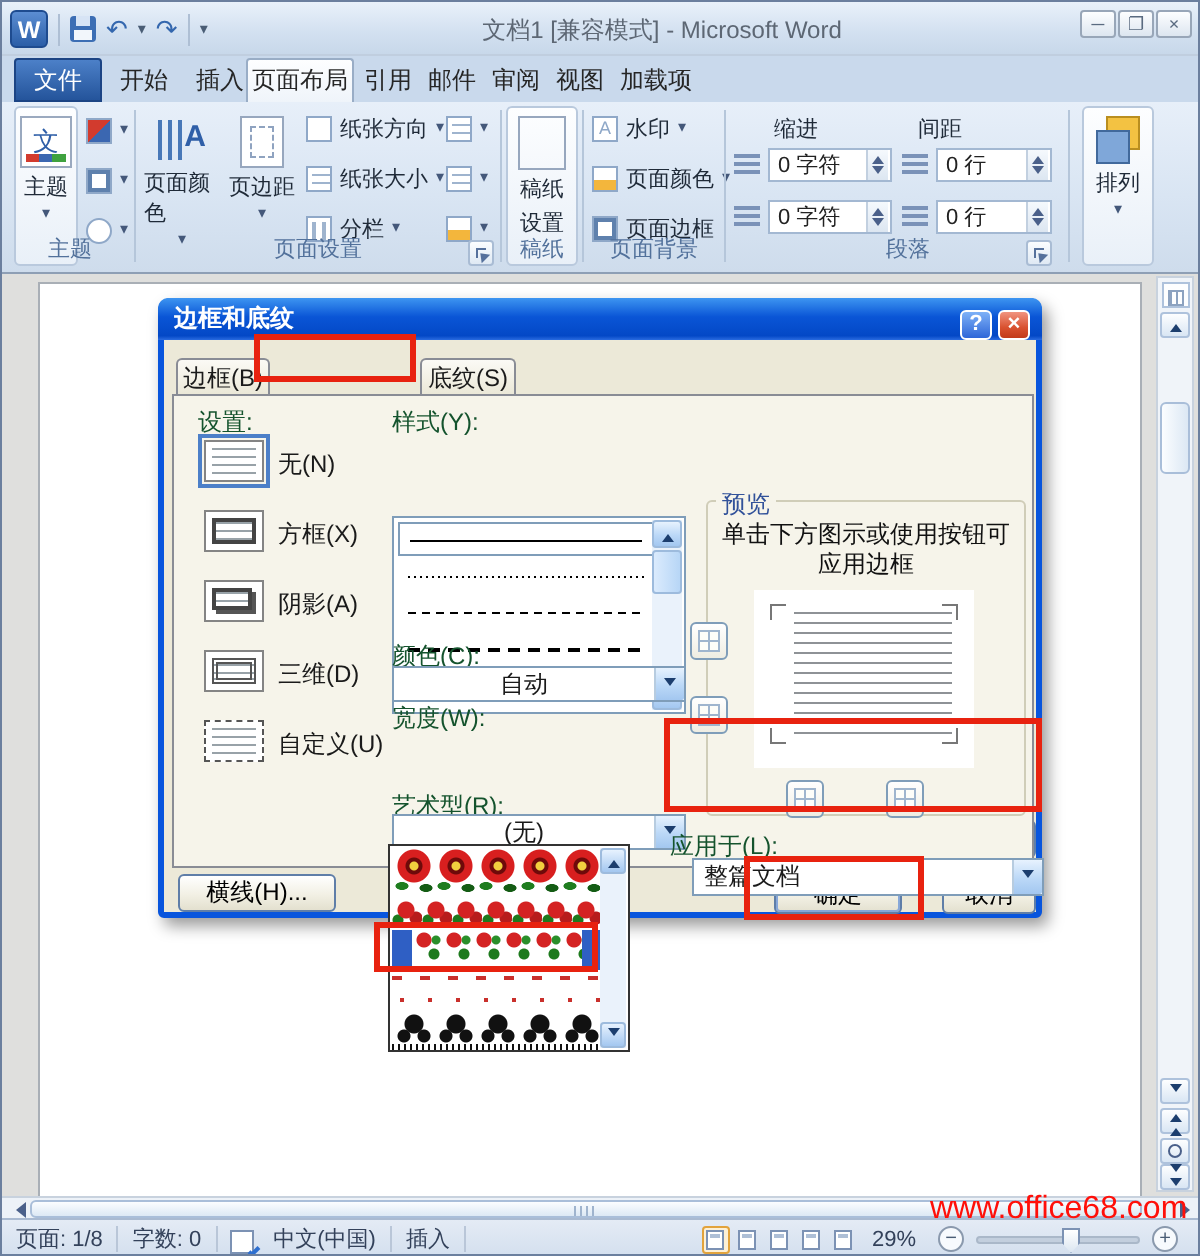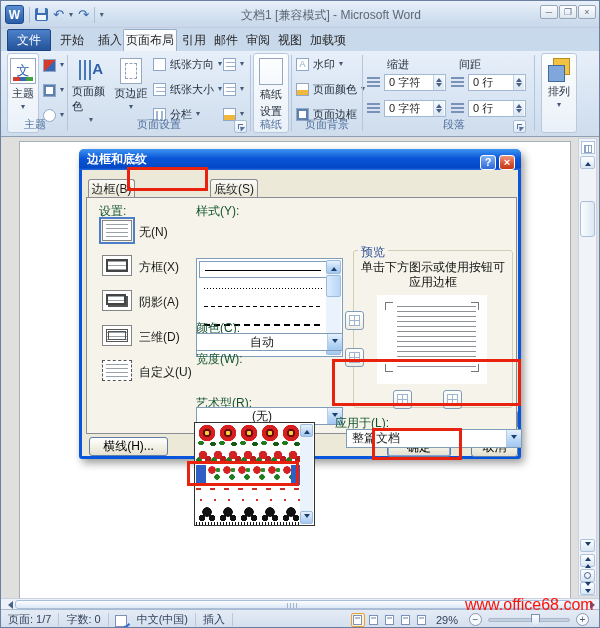--- a/index.html
+++ b/index.html
@@ -614,21 +614,21 @@
         <div class="hgrip"></div>
       </div>
     <div class="hbtn" style="right:1px;">
         <i class="tri-r"></i>
       </div>
   </div>
 
   <div class="sitelink">www.office68.com</div>
 
   <div class="statusbar">
-    <span class="sitem">页面: 1/7</span>
+    <span class="sitem">页面: 1/8</span>
     <div class="ssep"></div>
     <span class="sitem">字数: 0</span>
     <div class="ssep"></div>
     <div class="spell">
         <i></i>
       </div>
     <span class="sitem">中文(中国)</span>
     <div class="ssep"></div>
     <span class="sitem">插入</span>
     <div class="ssep"></div>

